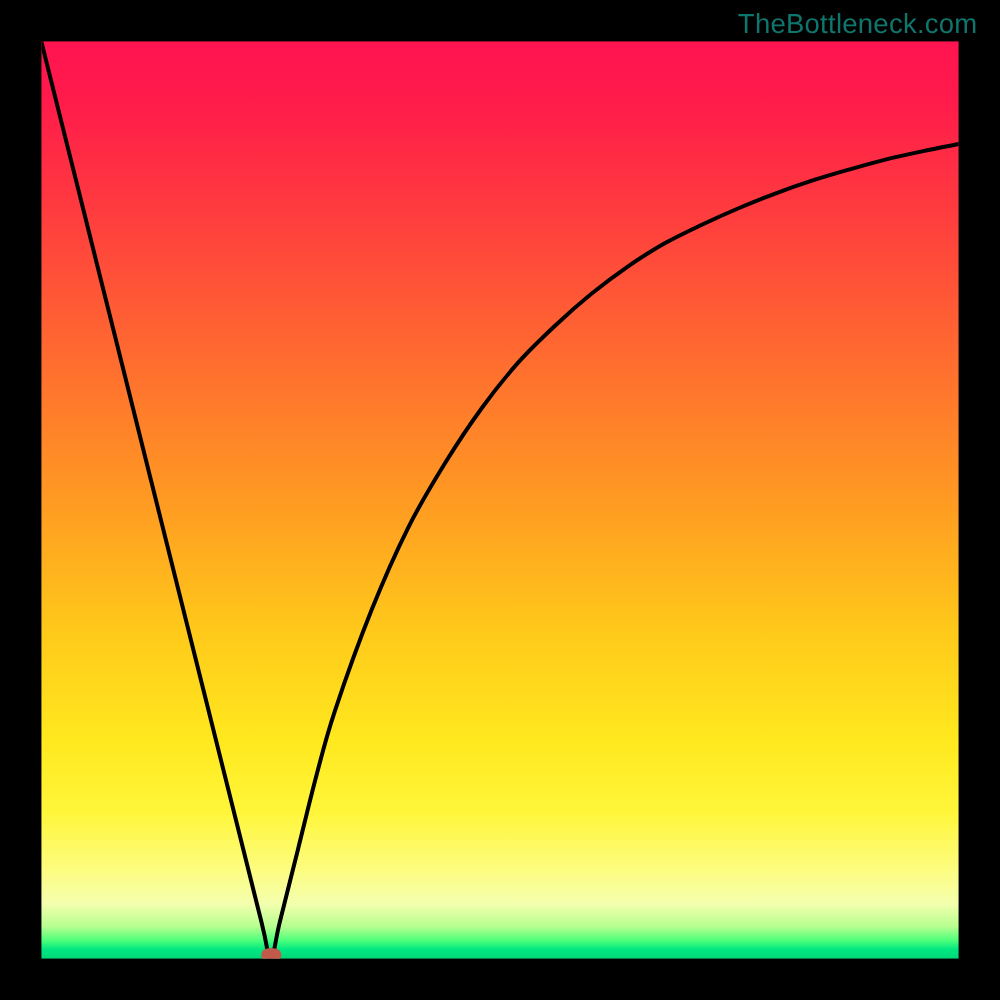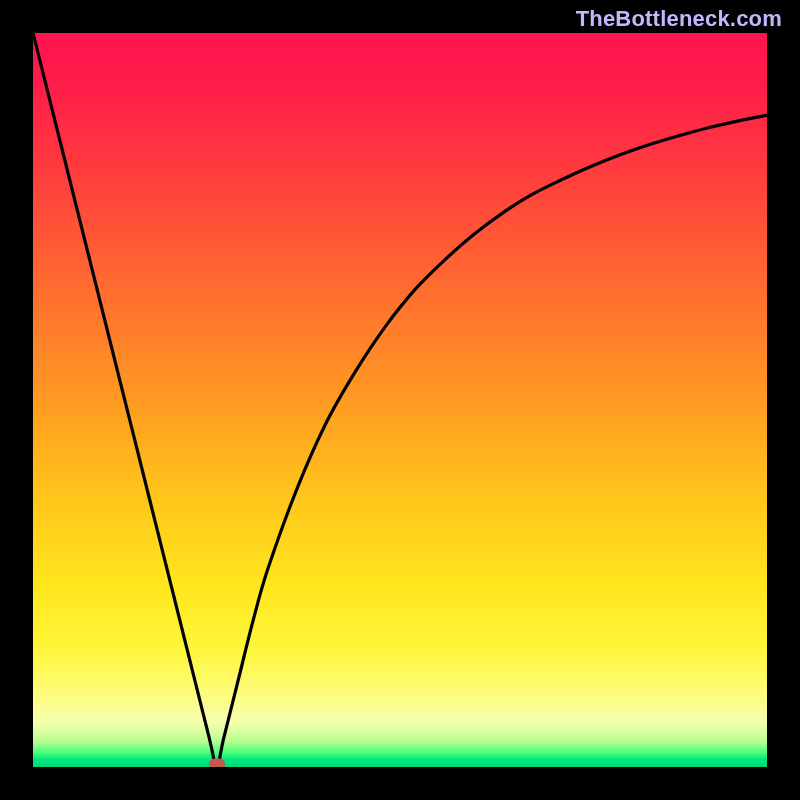--- a/index.html
+++ b/index.html
@@ -64,23 +64,23 @@
     width: 16px;
     height: 11px;
     border-radius: 6px / 5px;
     background: #c15a4a;
     transform: translate(-50%, -50%);
   }
   .watermark {
     position: absolute;
     top: 6px;
     right: 18px;
-    color: #c4b5fd;
+    color: #0f766e;
     font-size: 22px;
-    font-weight: 700;
+    font-weight: 400;
     letter-spacing: 0.2px;
   }
 </style>
 </head>
 <body>
 
 <div class="frame">
 
   <div class="plot">
     <div class="gradient"></div>

